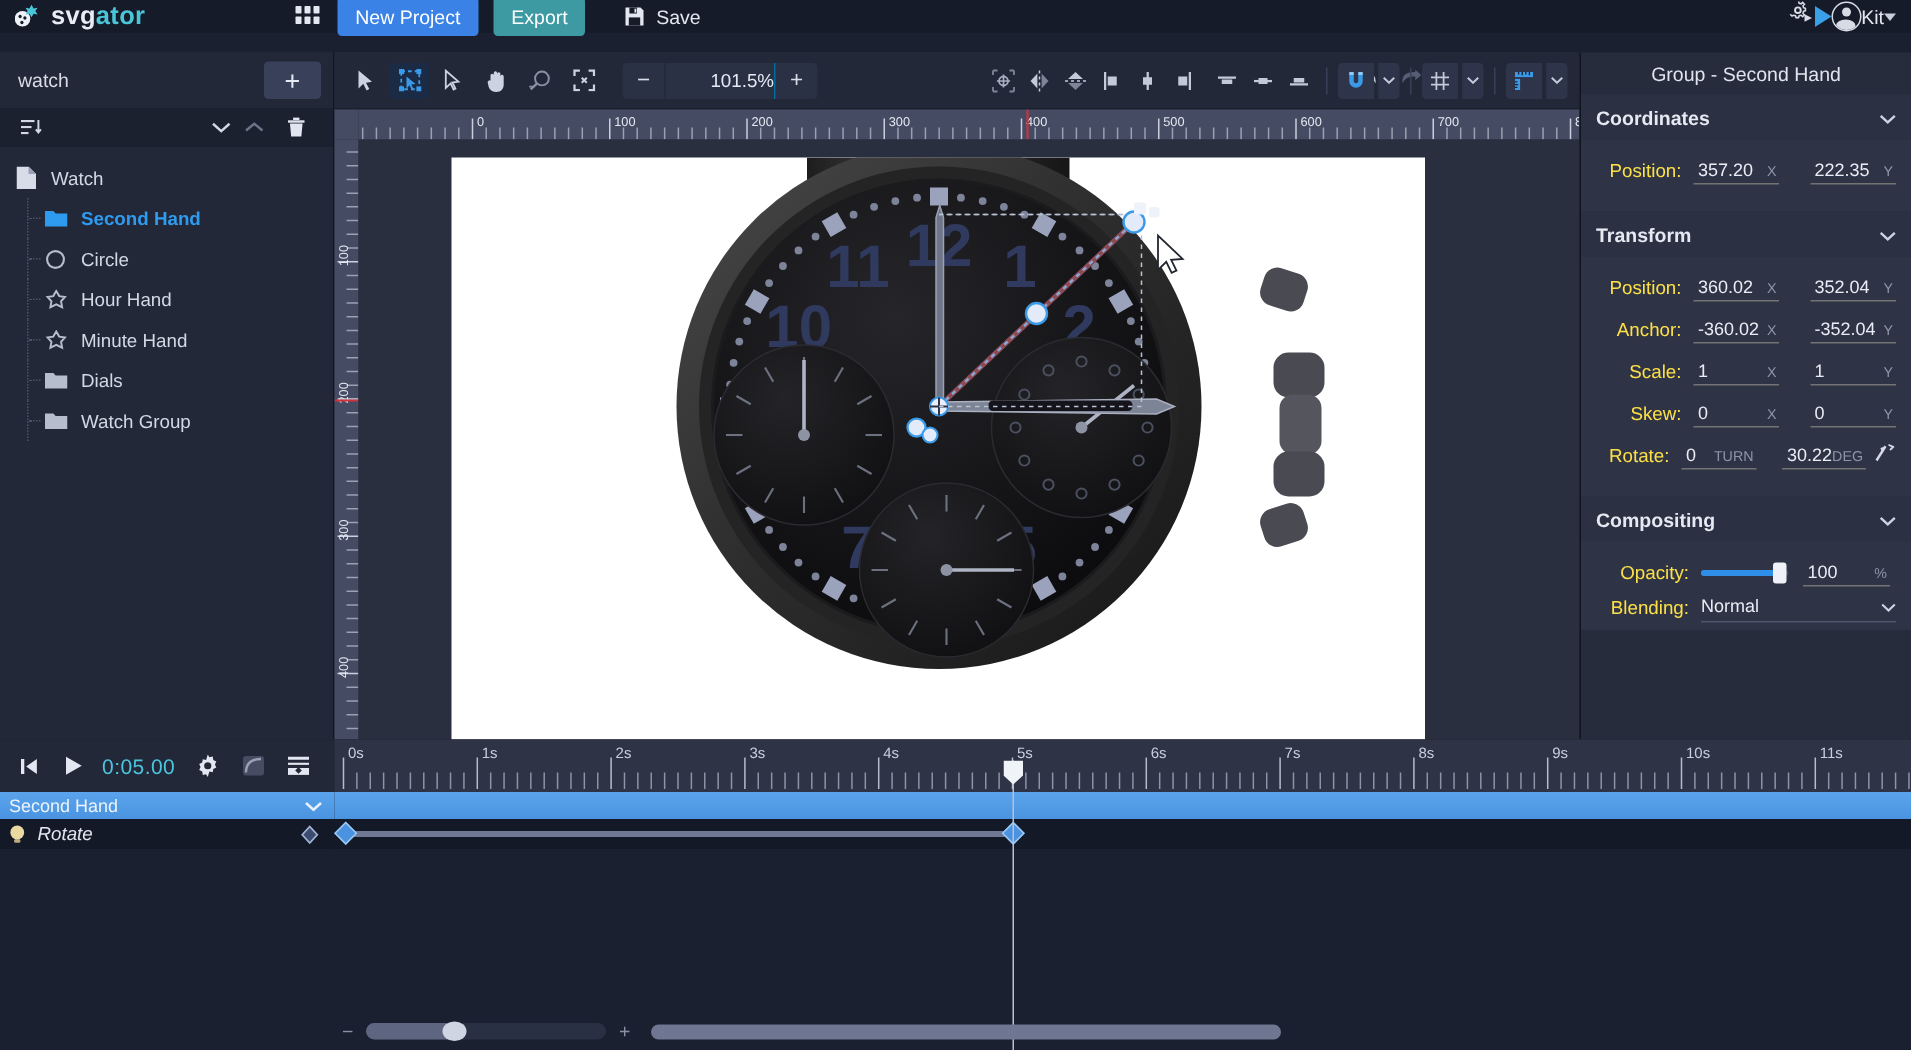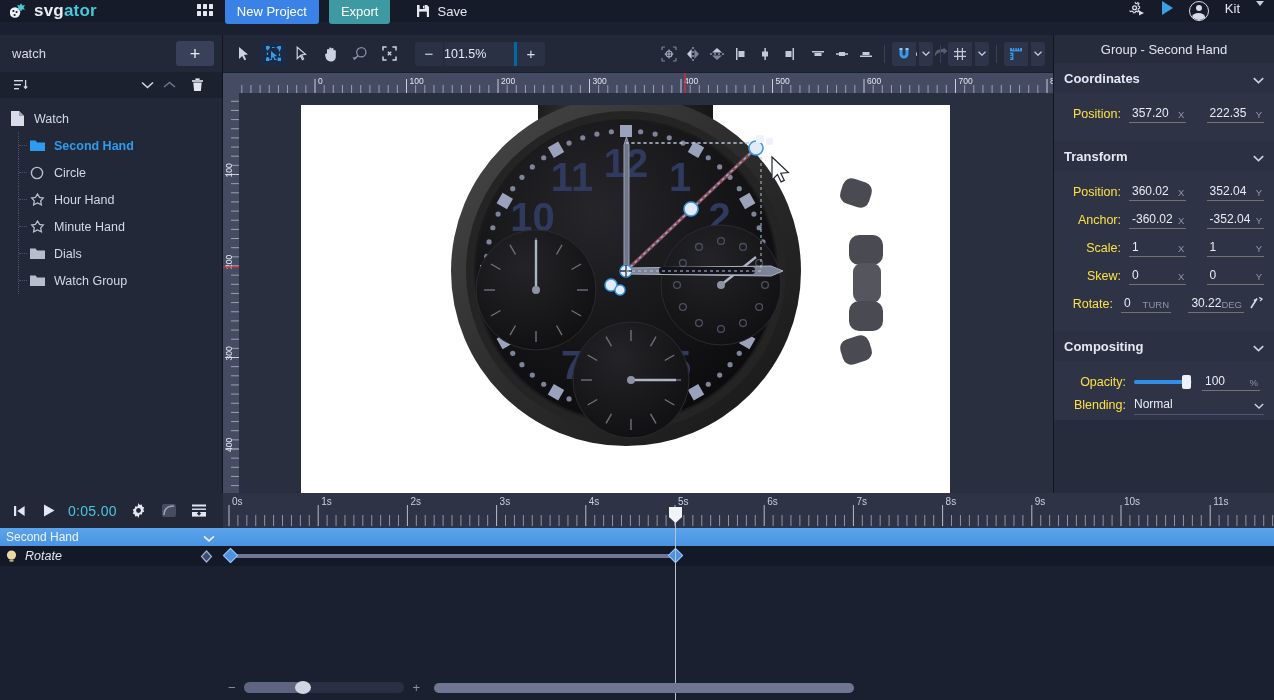--- a/index.html
+++ b/index.html
@@ -32,21 +32,21 @@
   .btn {
     height: 26px; border-radius: 3px; font-size: 13px; color: #fff;
     display: flex; align-items: center; justify-content: center;
     padding: 0 12px; cursor: pointer; border: none;
     font-family: "Liberation Sans", sans-serif;
   }
   .btn-new { background: #3a82e6; }
   .btn-export { background: #3d9aa3; }
   .save-wrap { display: flex; align-items: center; gap: 7px; margin-left: 16px; cursor: pointer; font-size: 13px; color: #e3e8f0; }
   .save-icon { width: 14px; height: 14px; position: relative; }
-  .top-right { position: absolute; right: 10px; display: flex; align-items: flex-start; gap: 16px; }
+  .top-right { position: absolute; right: 10px; display: flex; align-items: center; }
   .play-tri { width: 0; height: 0; border-left: 11px solid #3aa0e8;
     border-top: 7px solid transparent; border-bottom: 7px solid transparent; cursor: pointer; }
   .avatar { width: 20px; height: 20px; border-radius: 50%; border: 1.6px solid #d6dbe6; position: relative; overflow: hidden; }
   .avatar::before { content:""; position:absolute; width:6px; height:6px; border-radius:50%; background:#d6dbe6; left:6px; top:3px; }
   .avatar::after { content:""; position:absolute; width:13px; height:8px; border-radius:50% 50% 0 0; background:#d6dbe6; left:2.5px; top:11px; }
   .kit-label { font-size: 13px; color: #e3e8f0; }
   .caret-d { width:0;height:0;border-left:4px solid transparent;border-right:4px solid transparent;border-top:5px solid #c8cedb; }
 
   
   .left-panel {
@@ -75,22 +75,22 @@
   .canvas-wrap { position: absolute; top: 35px; left: 223px; width: 830px; height: 458px; background: #2a2f40; }
   .toolbar { height: 38px; background: #232838; display: flex; align-items: center;
     padding: 0 8px; position: relative; border-bottom: 1px solid #1a1f2d; }
   .tool { width: 26px; height: 24px; display: flex; align-items: center; justify-content: center;
     border-radius: 3px; cursor: pointer; margin-right: 3px; }
   .tool.active { background: #1b2b45; }
   .zoomgrp { display: flex; align-items: center; margin-left: 10px; background: #2b3145;
     border-radius: 3px; height: 24px; overflow: hidden; }
   .zoomgrp .zb { width: 28px; height: 24px; display:flex; align-items:center; justify-content:center;
     cursor:pointer; color:#d8dde8; font-size:15px; }
-  .zoomgrp .zv { width: 74px; text-align: left; font-size: 12.5px; color: #e3e8f2;
-    border-left: 1px solid #232838; border-right: 3px solid #0369a1; line-height: 24px; }
+  .zoomgrp .zv { width: 74px; text-align: right; font-size: 12.5px; color: #e3e8f2;
+    border-left: 1px solid #232838; border-right: 1px solid #0369a1; line-height: 24px; }
   .undo-grp { position: absolute; left: 680px; display: flex; gap: 12px; align-items: center; }
   .align-grp { position: absolute; right: 8px; display: flex; align-items: center; gap: 2px; }
   .align-ic { width: 22px; height: 22px; display:flex; align-items:center; justify-content:center; cursor: pointer; }
   .sep-v { width: 1px; height: 18px; background: #39405a; margin: 0 5px; }
   .tgl { width: 24px; height: 24px; background: #2e3449; border-radius: 3px 0 0 3px;
     display:flex; align-items:center; justify-content:center; cursor:pointer; }
   .tgl-c { width: 15px; height: 24px; background: #2e3449; border-radius: 0 3px 3px 0;
     display:flex; align-items:center; justify-content:center; cursor:pointer; border-left:1px solid #232838;}
 
   .ruler-h { position: absolute; top: 38px; left: 16px; right: 0; height: 20px; background: #444b63; }

